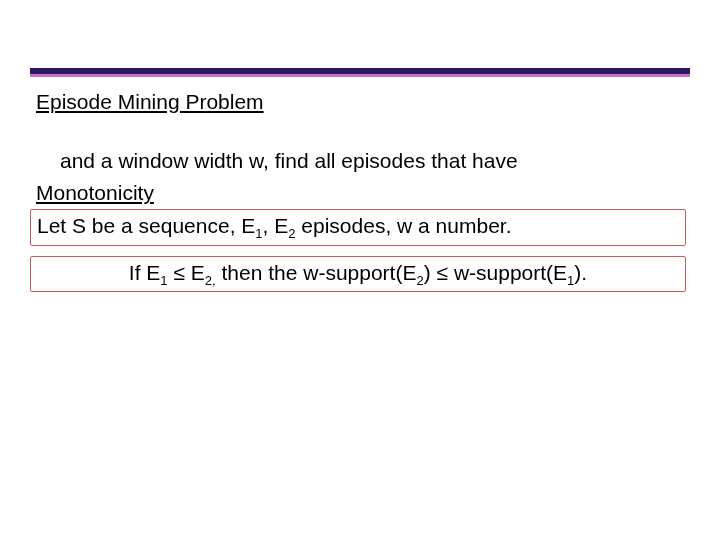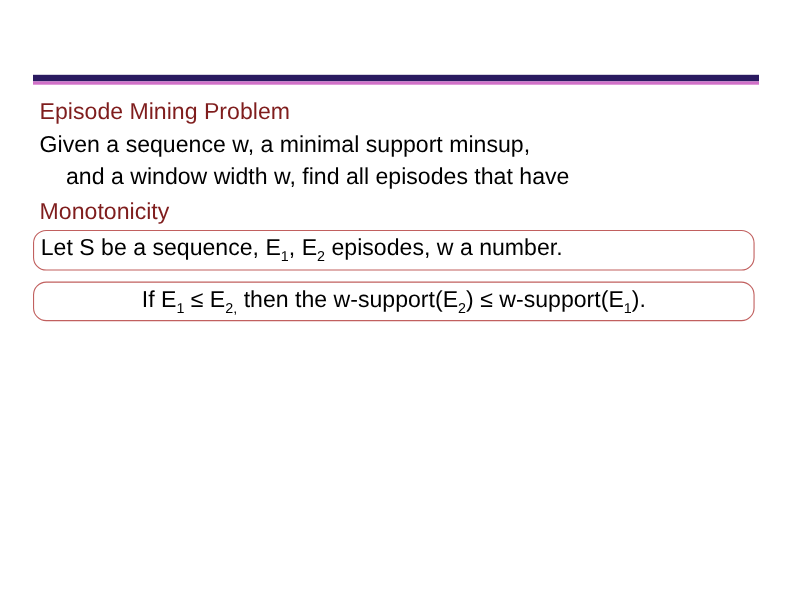--- a/index.html
+++ b/index.html
@@ -36,37 +36,38 @@
     height: 3px;
     background: #d070c8;
   }
   .content {
     position: absolute;
     left: 36px;
     right: 36px;
     top: 88px;
   }
   .heading {
-    color: #7f1d1d;
+    color: #000000;
     margin-bottom: 2px;
+    text-decoration: underline;
   }
   .para {
     margin-bottom: 4px;
   }
   .indent {
     padding-left: 24px;
   }
   .sub {
     font-size: 0.62em;
     vertical-align: sub;
     line-height: 0;
   }
   .box {
     border: 1px solid #c1605f;
-    border-radius: 12px;
+    border-radius: 2px;
     padding: 2px 6px 4px 6px;
     margin-left: -6px;
     margin-right: -2px;
   }
   .box1 {
     margin-top: 0px;
     margin-bottom: 10px;
   }
   .box2 {
     margin-top: 0px;
@@ -78,21 +79,21 @@
 
 <div class="slide">
   <div class="rule-dark"></div>
   <div class="rule-mag"></div>
 
   <div class="content">
 
     <div class="heading">Episode Mining Problem</div>
 
     <div class="para">
-      <span>Given a sequence w, a minimal support minsup,</span><br>
+      <br>
       <span class="indent">and a window width w, find all episodes that have</span><br>
     </div>
 
     <div class="heading">Monotonicity</div>
 
     <div class="box box1">
       <span>Let S be a sequence, E</span><span class="sub">1</span><span>, E</span><span class="sub">2</span><span> episodes, w a number.</span>
     </div>
 
     <div class="box box2">

